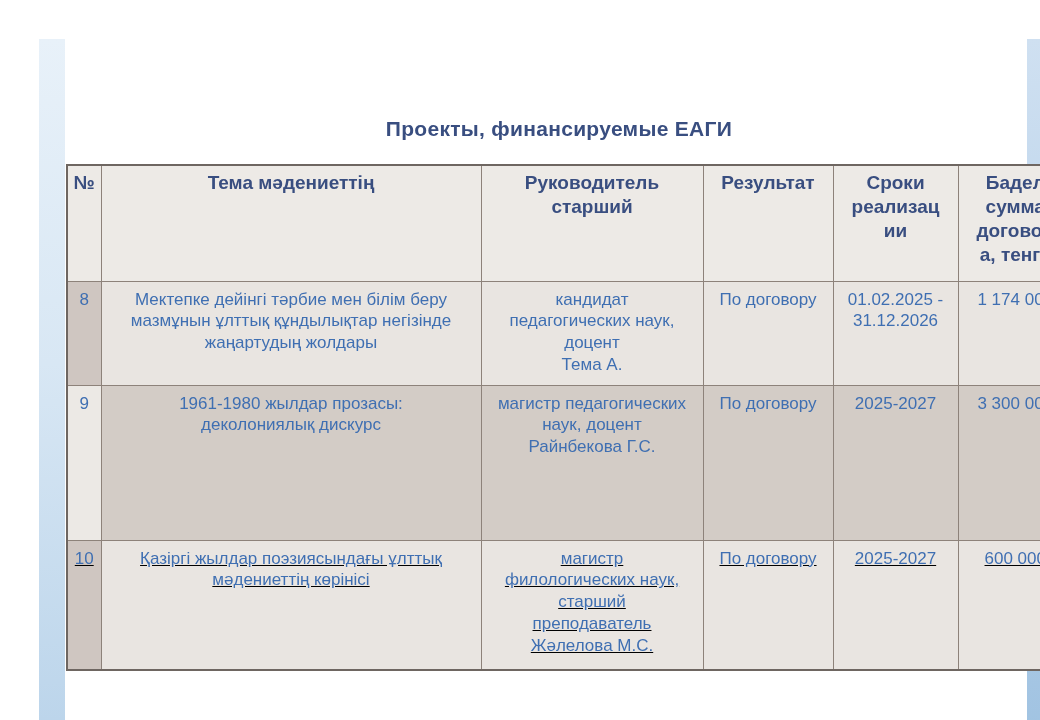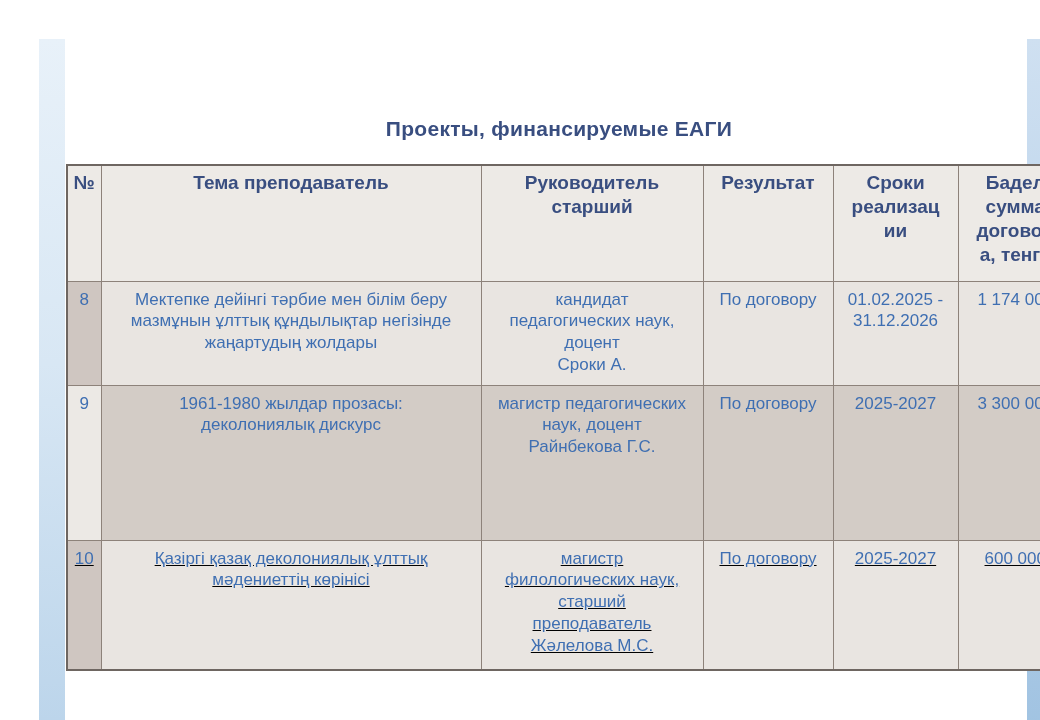--- a/index.html
+++ b/index.html
@@ -113,21 +113,21 @@
       <col class="c-num">
         <col class="c-topic">
         <col class="c-leader">
       <col class="c-result">
         <col class="c-term">
         <col class="c-amount">
     </colgroup>
     <thead>
       <tr>
         <th>№</th>
-        <th>Тема преподаватель</th>
+        <th>Тема мәдениеттің</th>
         <th>Руководитель
 старший</th>
         <th>Результат</th>
         <th>Сроки
 реализац
 ии</th>
         <th>Бадел
 сумма
 договор
 а, тенге</th>
@@ -135,40 +135,40 @@
     </thead>
     <tbody>
       <tr>
         <td class="num-cell">8</td>
         <td>Мектепке дейінгі тәрбие мен білім беру
 мазмұнын ұлттық құндылықтар негізінде
 жаңартудың жолдары</td>
         <td>кандидат
 педагогических наук,
 доцент
-Сроки А.</td>
+Тема А.</td>
         <td>По договору</td>
         <td>01.02.2025 -
 31.12.2026</td>
         <td>1 174 000</td>
       </tr>
       <tr>
         <td class="num-cell">9</td>
         <td>1961-1980 жылдар прозасы:
 деколониялық дискурс</td>
         <td>магистр педагогических
 наук, доцент
 Райнбекова Г.С.</td>
         <td>По договору</td>
         <td>2025-2027</td>
         <td>3 300 000</td>
       </tr>
       <tr>
         <td class="num-cell">10</td>
-        <td>Қазіргі қазақ деколониялық ұлттық
+        <td>Қазіргі жылдар поэзиясындағы ұлттық
 мәдениеттің көрінісі</td>
         <td>магистр
 филологических наук,
 старший
 преподаватель
 Жәлелова М.С.</td>
         <td>По договору</td>
         <td>2025-2027</td>
         <td>600 000</td>
       </tr>

